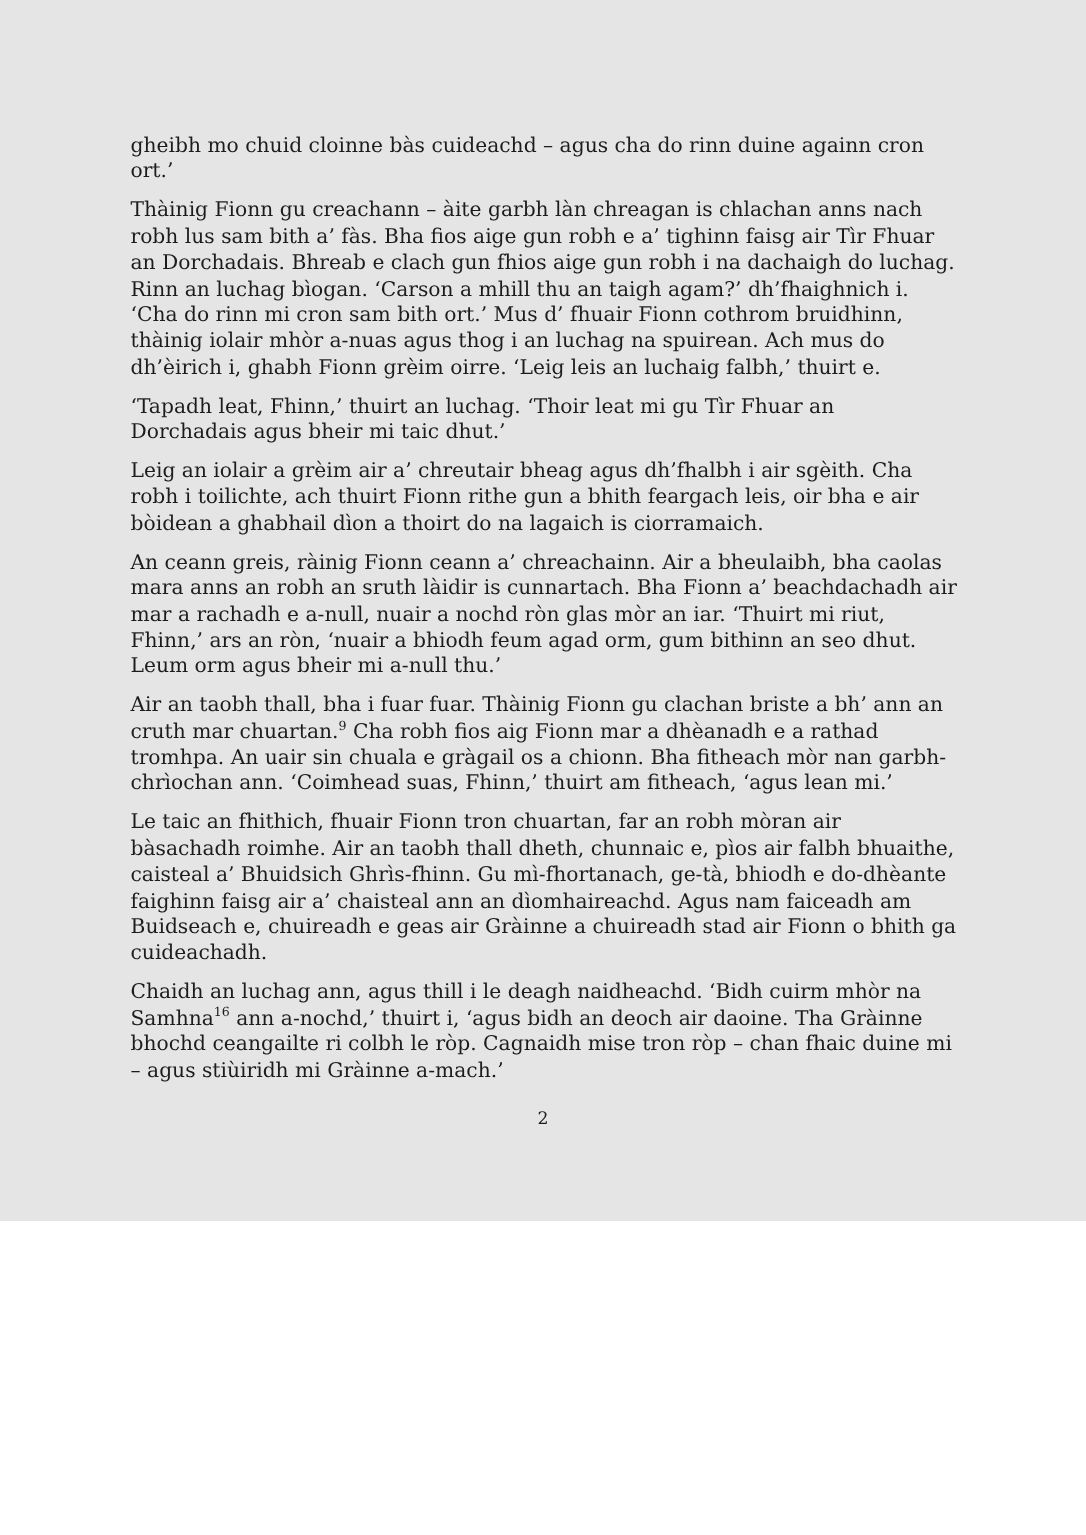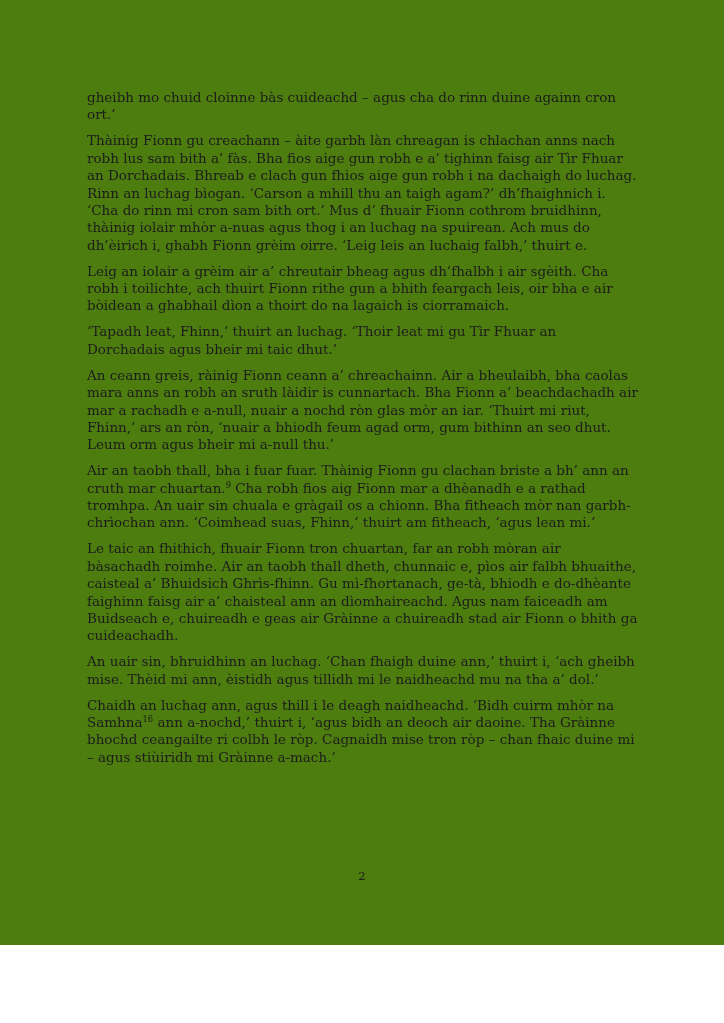--- a/index.html
+++ b/index.html
@@ -3,22 +3,22 @@
 <meta charset="utf-8">
 <style>
   html, body {
     margin: 0;
     padding: 0;
     background: #ffffff;
   }
   .page {
     position: relative;
     width: 724px;
-    height: 945px;
-    background: #4d7c0f;
+    height: 814px;
+    background: #e5e5e5;
     box-sizing: border-box;
     padding: 89px 86px 0 87px;
     font-family: "DejaVu Serif", "Liberation Serif", serif;
     font-size: 13.5px;
     line-height: 17.4px;
     color: #1c1c1c;
     overflow: hidden;
   }
   .text-block p.para {
     margin: 0 0 8.5px 0;
@@ -39,22 +39,21 @@
     color: #1c1c1c;
   }
 </style>
 </head>
 <body>
 
 <div class="page">
   <div class="text-block">
       <p class="para">gheibh mo chuid cloinne bàs cuideachd – agus cha do rinn duine againn cron ort.’</p>
       <p class="para">Thàinig Fionn gu creachann – àite garbh làn chreagan is chlachan anns nach robh lus sam bith a’ fàs. Bha fios aige gun robh e a’ tighinn faisg air Tìr Fhuar an Dorchadais. Bhreab e clach gun fhios aige gun robh i na dachaigh do luchag. Rinn an luchag bìogan. ‘Carson a mhill thu an taigh agam?’ dh’fhaighnich i. ‘Cha do rinn mi cron sam bith ort.’ Mus d’ fhuair Fionn cothrom bruidhinn, thàinig iolair mhòr a-nuas agus thog i an luchag na spuirean. Ach mus do dh’èirich i, ghabh Fionn grèim oirre. ‘Leig leis an luchaig falbh,’ thuirt e.</p>
+      <p class="para">‘Tapadh leat, Fhinn,’ thuirt an luchag. ‘Thoir leat mi gu Tìr Fhuar an Dorchadais agus bheir mi taic dhut.’</p>
       <p class="para">Leig an iolair a grèim air a’ chreutair bheag agus dh’fhalbh i air sgèith. Cha robh i toilichte, ach thuirt Fionn rithe gun a bhith feargach leis, oir bha e air bòidean a ghabhail dìon a thoirt do na lagaich is ciorramaich.</p>
-      <p class="para">‘Tapadh leat, Fhinn,’ thuirt an luchag. ‘Thoir leat mi gu Tìr Fhuar an Dorchadais agus bheir mi taic dhut.’</p>
       <p class="para">An ceann greis, ràinig Fionn ceann a’ chreachainn. Air a bheulaibh, bha caolas mara anns an robh an sruth làidir is cunnartach. Bha Fionn a’ beachdachadh air mar a rachadh e a-null, nuair a nochd ròn glas mòr an iar. ‘Thuirt mi riut, Fhinn,’ ars an ròn, ‘nuair a bhiodh feum agad orm, gum bithinn an seo dhut. Leum orm agus bheir mi a-null thu.’</p>
       <p class="para">Air an taobh thall, bha i fuar fuar. Thàinig Fionn gu clachan briste a bh’ ann an cruth mar chuartan.<sup class="fnref">9</sup> Cha robh fios aig Fionn mar a dhèanadh e a rathad tromhpa. An uair sin chuala e gràgail os a chionn. Bha fitheach mòr nan garbh-chrìochan ann. ‘Coimhead suas, Fhinn,’ thuirt am fitheach, ‘agus lean mi.’</p>
       <p class="para">Le taic an fhithich, fhuair Fionn tron chuartan, far an robh mòran air bàsachadh roimhe. Air an taobh thall dheth, chunnaic e, pìos air falbh bhuaithe, caisteal a’ Bhuidsich Ghrìs-fhinn. Gu mì-fhortanach, ge-tà, bhiodh e do-dhèante faighinn faisg air a’ chaisteal ann an dìomhaireachd. Agus nam faiceadh am Buidseach e, chuireadh e geas air Gràinne a chuireadh stad air Fionn o bhith ga cuideachadh.</p>
-      <p class="para">An uair sin, bhruidhinn an luchag. ‘Chan fhaigh duine ann,’ thuirt i, ‘ach gheibh mise. Thèid mi ann, èistidh agus tillidh mi le naidheachd mu na tha a’ dol.’</p>
       <p class="para">Chaidh an luchag ann, agus thill i le deagh naidheachd. ‘Bidh cuirm mhòr na Samhna<sup class="fnref">16</sup> ann a-nochd,’ thuirt i, ‘agus bidh an deoch air daoine. Tha Gràinne bhochd ceangailte ri colbh le ròp. Cagnaidh mise tron ròp – chan fhaic duine mi – agus stiùiridh mi Gràinne a-mach.’</p>
     </div>
   <div class="footer">2</div>
 </div>
 
 </body></html>

